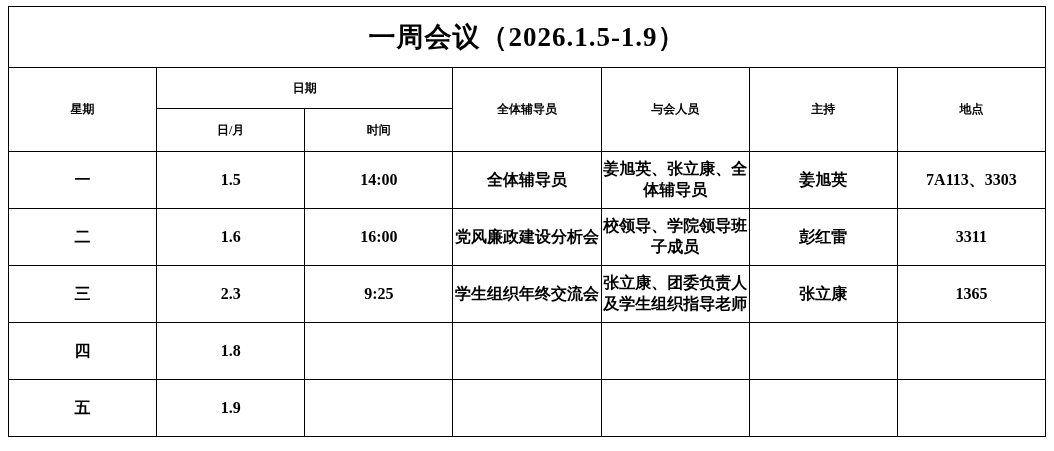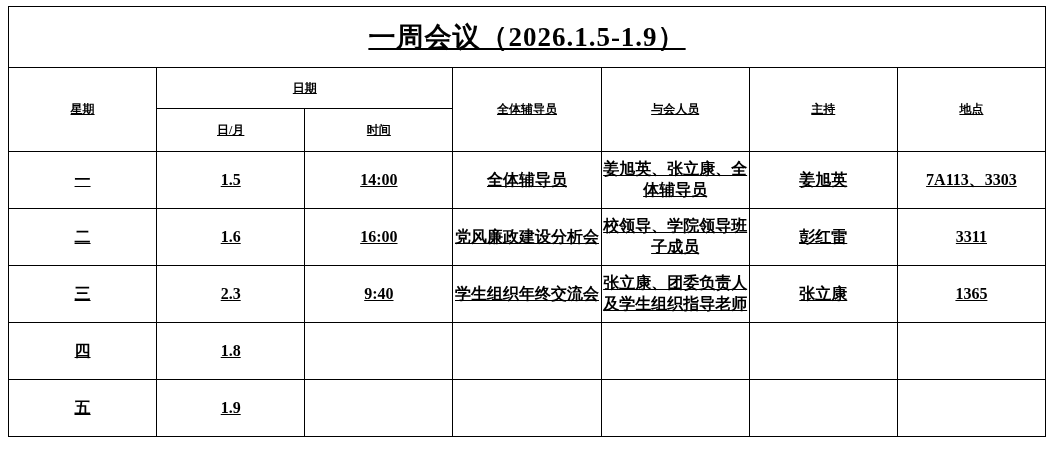--- a/index.html
+++ b/index.html
@@ -17,21 +17,20 @@
   .sheet {
     width: 1054px;
     height: 451px;
     box-sizing: border-box;
     padding: 6px 8px 0 8px;
   }
   table.meeting {
     width: 1038px;
     border-collapse: collapse;
     table-layout: fixed;
-    text-decoration: underline;
   }
   table.meeting td,
   table.meeting th {
     border: 1px solid #000000;
     text-align: center;
     vertical-align: middle;
     font-weight: bold;
     padding: 0;
   }
   .title-cell {
@@ -105,21 +104,21 @@
         <td>16:00</td>
         <td>党风廉政建设分析会</td>
         <td>校领导、学院领导班子成员</td>
         <td>彭红雷</td>
         <td>3311</td>
       </tr>
 
       <tr class="body-row">
         <td class="weekday-char">三</td>
         <td>2.3</td>
-        <td>9:40</td>
+        <td>9:25</td>
         <td>学生组织年终交流会</td>
         <td>张立康、团委负责人及学生组织指导老师</td>
         <td>张立康</td>
         <td>1365</td>
       </tr>
 
       <tr class="body-row">
         <td class="weekday-char">四</td>
         <td>1.8</td>
         <td class="empty-cell"></td>

